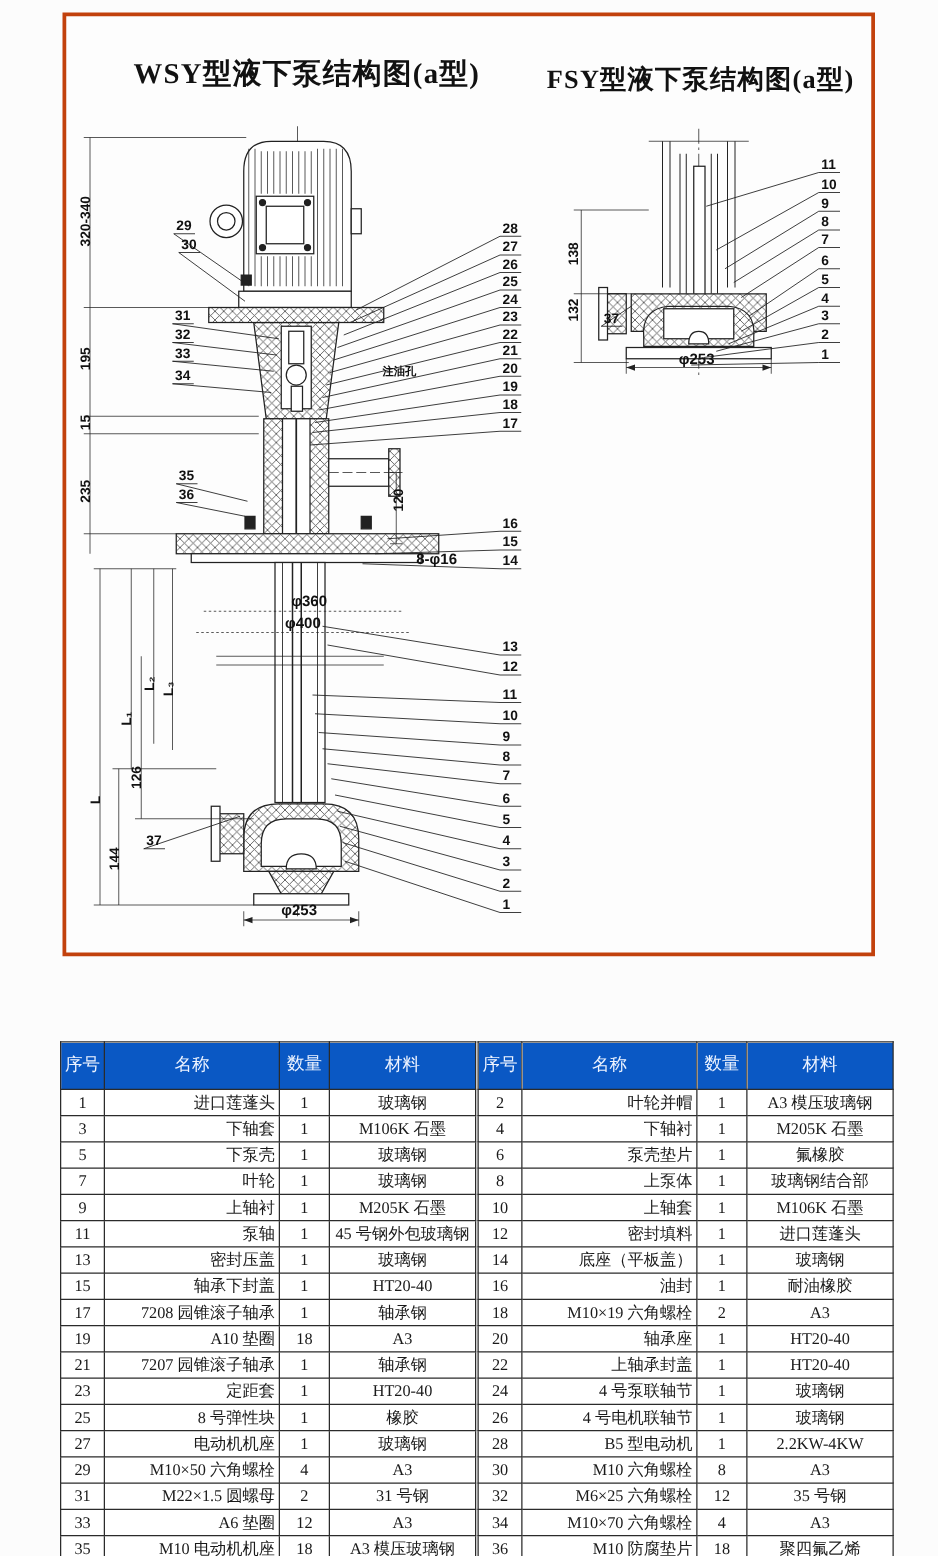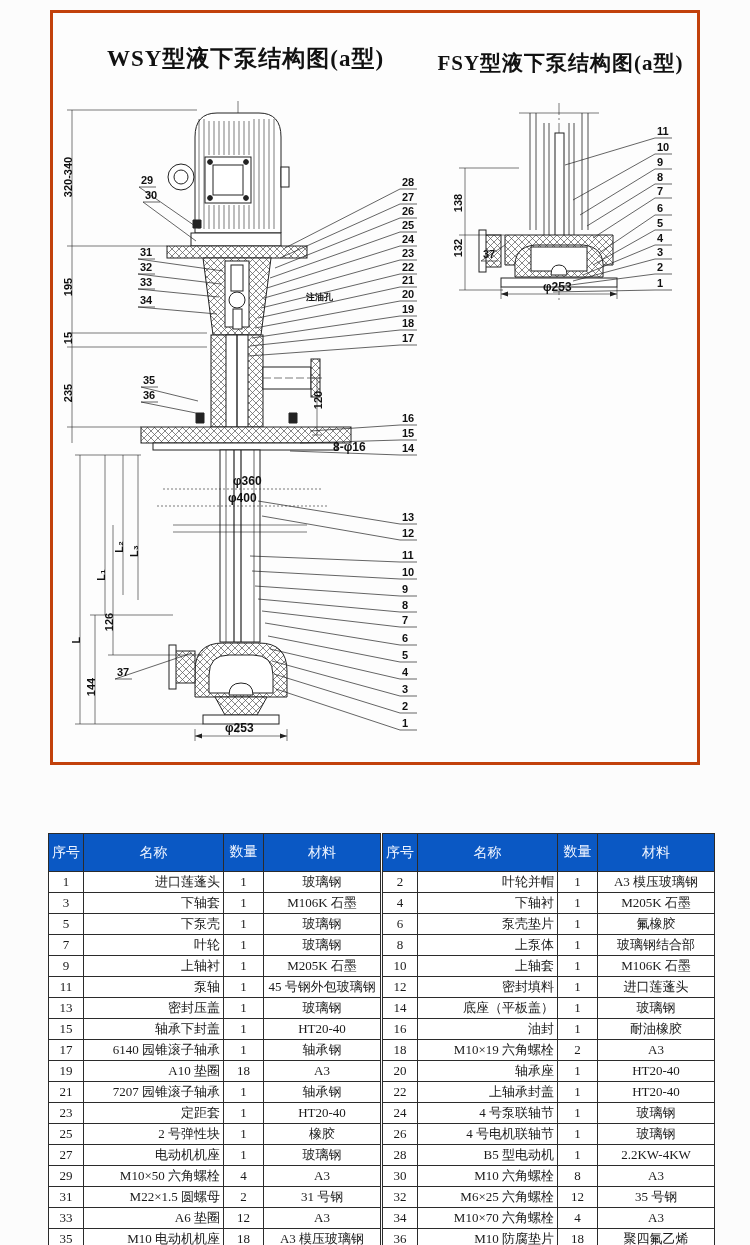--- a/index.html
+++ b/index.html
@@ -338,21 +338,21 @@
             <td class="col-mat">玻璃钢</td>
           </tr>
           <tr>
             <td class="col-num">15</td>
             <td class="col-name">轴承下封盖</td>
             <td class="col-qty">1</td>
             <td class="col-mat">HT20-40</td>
           </tr>
           <tr>
             <td class="col-num">17</td>
-            <td class="col-name">6140 园锥滚子轴承</td>
+            <td class="col-name">7208 园锥滚子轴承</td>
             <td class="col-qty">1</td>
             <td class="col-mat">轴承钢</td>
           </tr>
           <tr>
             <td class="col-num">19</td>
             <td class="col-name">A10 垫圈</td>
             <td class="col-qty">18</td>
             <td class="col-mat">A3</td>
           </tr>
           <tr>
@@ -362,21 +362,21 @@
             <td class="col-mat">轴承钢</td>
           </tr>
           <tr>
             <td class="col-num">23</td>
             <td class="col-name">定距套</td>
             <td class="col-qty">1</td>
             <td class="col-mat">HT20-40</td>
           </tr>
           <tr>
             <td class="col-num">25</td>
-            <td class="col-name">2 号弹性块</td>
+            <td class="col-name">8 号弹性块</td>
             <td class="col-qty">1</td>
             <td class="col-mat">橡胶</td>
           </tr>
           <tr>
             <td class="col-num">27</td>
             <td class="col-name">电动机机座</td>
             <td class="col-qty">1</td>
             <td class="col-mat">玻璃钢</td>
           </tr>
           <tr>

